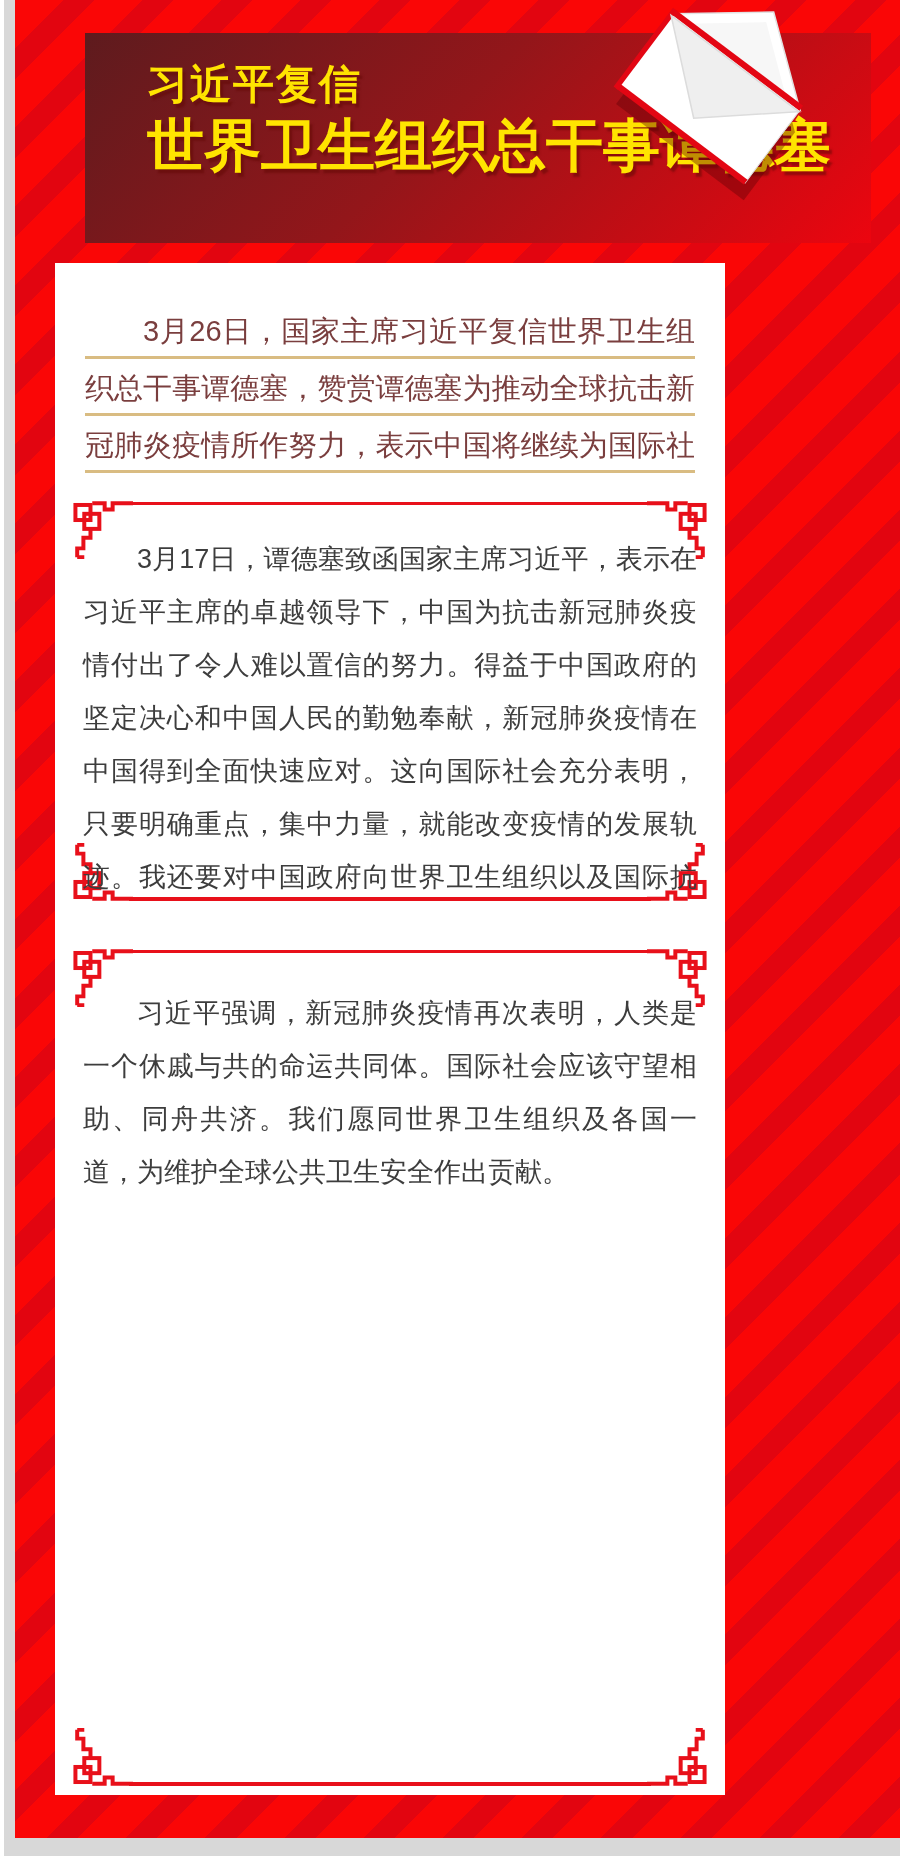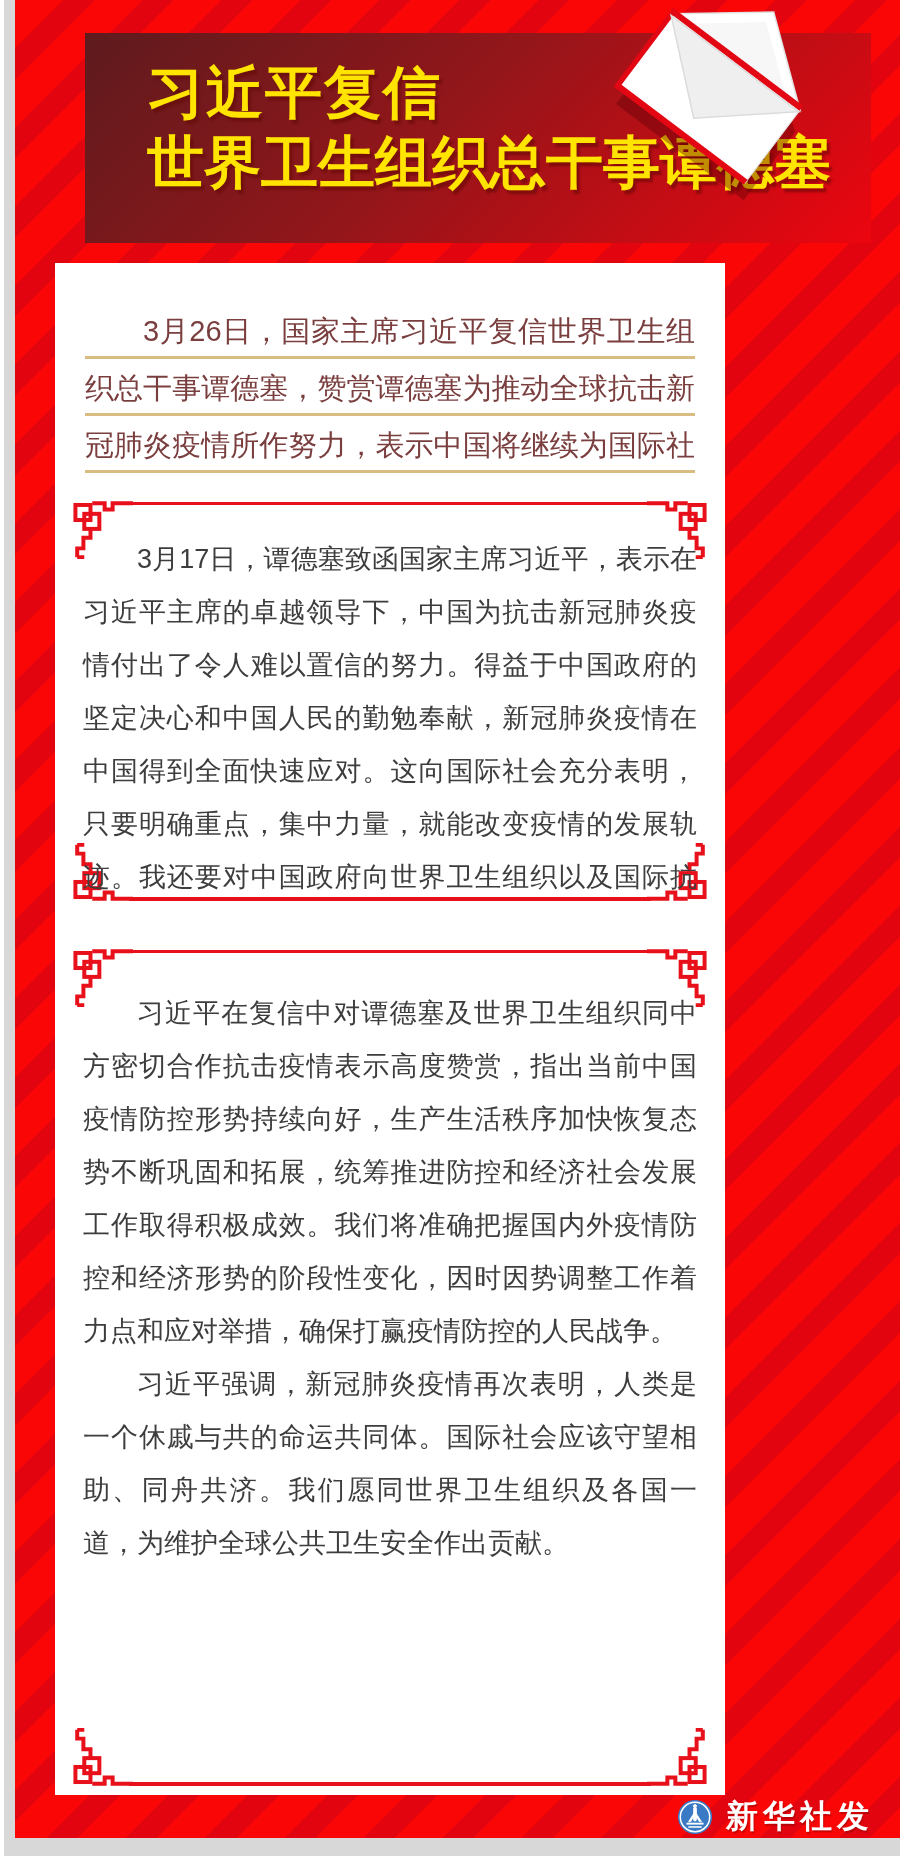--- a/index.html
+++ b/index.html
@@ -7,21 +7,21 @@
   .screen{position:relative;width:900px;height:1856px;background:#d8d8d8;overflow:hidden;}
   .white-edge{position:absolute;left:0;top:0;width:4px;height:1856px;background:#ffffff;}
   
   .poster{position:absolute;left:15px;top:0;width:885px;height:1838px;
     background:repeating-linear-gradient(135deg,#fa0606 0 34px,#e20510 34px 56px);}
   
   .header-banner{position:absolute;left:70px;top:33px;width:786px;height:210px;
     background:linear-gradient(135deg,#5e1b1e 0%,#93161a 45%,#ec050f 100%);}
   .title-l1,.title-l2{color:#ffe400;font-weight:900;line-height:1.05;
     text-shadow:3px 4px 2px rgba(100,10,5,0.55);white-space:nowrap;}
-  .title-l1{margin:30px 8px 0 62px;font-size:57px;letter-spacing:2px;}
+  .title-l1{margin:30px 8px 0 62px;font-size:41px;letter-spacing:2px;}
   .title-l2{margin:10px 0 0 62px;font-size:57px;letter-spacing:0px;}
   
   .envelope{position:absolute;right:44px;top:0px;width:256px;height:218px;}
   
   .card{position:absolute;left:40px;top:263px;width:670px;height:1532px;background:#ffffff;}
   
   .lead{margin:40px 30px 0 30px;height:175px;overflow:hidden;
     font-size:29px;line-height:57px;color:#7a3e3e;text-align:justify;text-indent:2em;
     background:repeating-linear-gradient(to bottom,transparent 0 53px,#d9bc82 53px 56px,transparent 56px 57px);}
   
@@ -117,37 +117,22 @@
           </svg>
         <svg class="corner bl">
             <use href="#corner-orn"></use>
           </svg>
         <svg class="corner br">
             <use href="#corner-orn"></use>
           </svg>
         <div class="frame-line top"></div>
         <div class="frame-line bottom"></div>
         <div class="text-wrap">
-          <p class="frame-text">习近平在复信中对谭德塞及世界卫生组织同中方密切合作抗击疫情表示高度赞赏，指出当前中国疫情防控形势持续向好，生产生活秩序加快恢复态势不断巩固和拓展，统筹推进防控和经济社会发展工作取得积极成效。我们将准确把握国内外疫情防控和经济形势的阶段性变化，因时因势调整工作着力点和应对举措，确保打赢疫情防控的人民战争。</p>
           <p class="frame-text">习近平强调，新冠肺炎疫情再次表明，人类是一个休戚与共的命运共同体。国际社会应该守望相助、同舟共济。我们愿同世界卫生组织及各国一道，为维护全球公共卫生安全作出贡献。</p>
         </div>
       </div>
 
     </div>
 
-    <div class="footer">
-      <svg class="xinhua-logo" viewBox="0 0 40 40">
-        <circle cx="20" cy="20" r="18" fill="#3a79c4"></circle>
-        <circle cx="20" cy="20" r="15.5" fill="none" stroke="#ffffff" stroke-width="1.6"></circle>
-        <g stroke="#ffffff" fill="#ffffff">
-          <rect x="18.6" y="10" width="2.8" height="14" rx="1"></rect>
-          <circle cx="20" cy="8.5" r="1.6"></circle>
-          <path d="M20 14 L13 25 h2.5 L20 17.5 L24.5 25 H27 Z" stroke-width="0.5"></path>
-          <path d="M11 27 h18" stroke-width="2" fill="none"></path>
-          <path d="M13 30.5 h14" stroke-width="1.6" fill="none"></path>
-        </g>
-      </svg>
-      <span class="credit">新华社发</span>
-    </div>
 
   </div>
   <div class="white-edge"></div>
 </div>
 
 </body></html>

